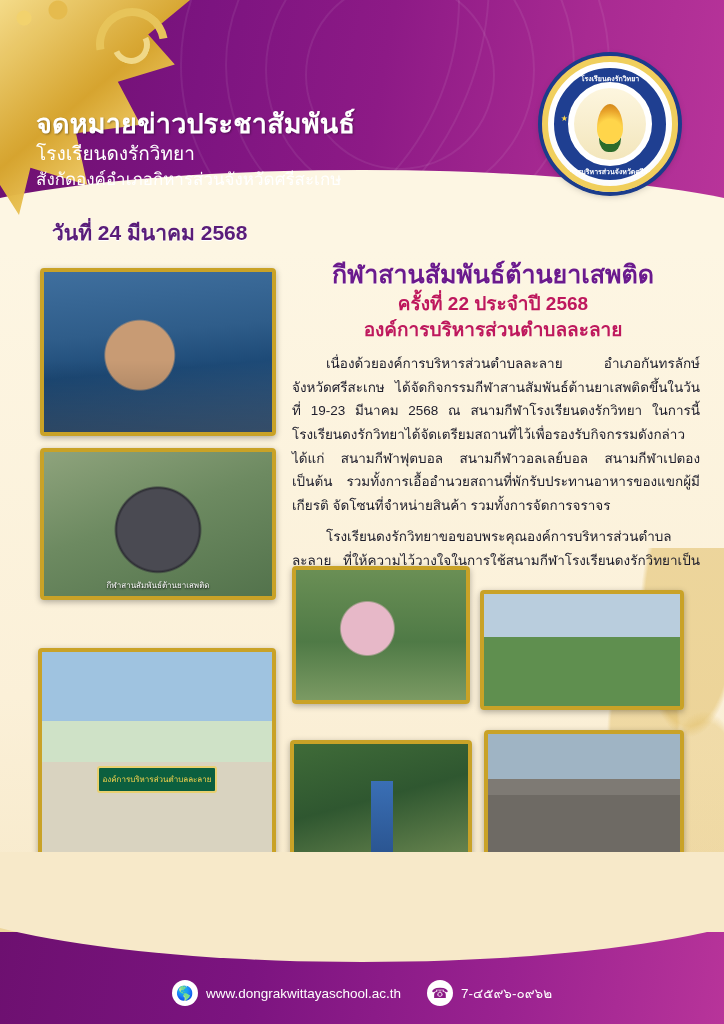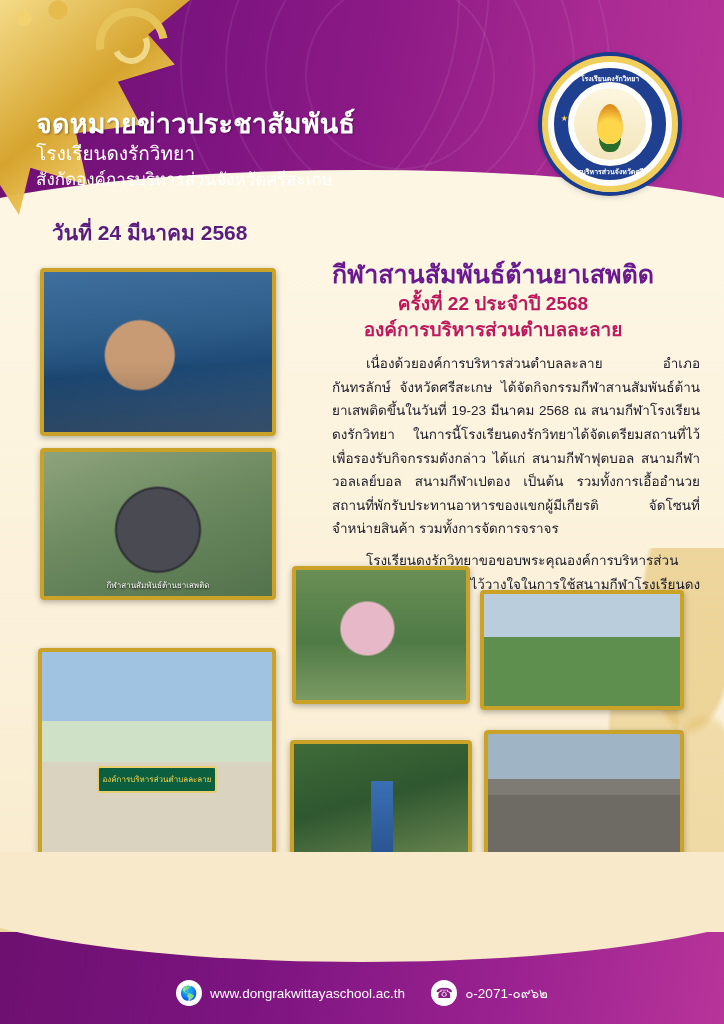--- a/index.html
+++ b/index.html
@@ -144,21 +144,21 @@
     color: #6b1a8d; font-size: 25px; font-weight: bold; line-height: 1.3;
     text-shadow: 0 1px 0 rgba(255,255,255,.7);
   }
   .headline h2 {
     color: #be185d; font-size: 19px; font-weight: bold; line-height: 1.4;
   }
   .article {
     position: absolute; left: 292px; top: 352px; width: 408px;
     color: #1d1d2b; font-size: 13.5px; line-height: 1.75; text-align: justify;
   }
-  .article p { margin-bottom: 8px; text-indent: 34px; margin-left: 40px; }
+  .article p { margin-bottom: 8px; text-indent: 34px; }
 
   
   .photo {
     position: absolute;
     border: 4px solid #c9a227;
     border-radius: 4px;
     overflow: hidden;
     box-shadow: 0 2px 6px rgba(0,0,0,.3);
     background: #8d9aa8;
   }
@@ -249,21 +249,21 @@
     <div class="header-curve"></div>
   </div>
 
   <div class="gold-corner"></div>
   <div class="gold-swirl"></div>
   <div class="gold-swirl2"></div>
 
   <div class="title-block">
     <div class="title-main">จดหมายข่าวประชาสัมพันธ์</div>
     <div class="title-sub1">โรงเรียนดงรักวิทยา</div>
-    <div class="title-sub2">สังกัดองค์การบริหารส่วนจังหวัดศรีสะเกษ</div>
+    <div class="title-sub2">สังกัดองค์อำเภอกิหารส่วนจังหวัดศรีสะเกษ</div>
   </div>
 
   <div class="logo">
     <div class="logo-ring"></div>
     <div class="logo-text-top">โรงเรียนดงรักวิทยา</div>
     <div class="logo-stars">★★</div>
     <div class="logo-inner">
       <div class="logo-flame"></div>
     </div>
     <div class="logo-text-bot">องค์การบริหารส่วนจังหวัดศรีสะเกษ</div>
@@ -305,18 +305,18 @@
 
   <div class="footer">
     <div class="footer-curve"></div>
     <div class="footer-inner">
       <div class="fitem">
         <span class="circ-icon">🌎</span>
         <span>www.dongrakwittayaschool.ac.th</span>
       </div>
       <div class="fitem">
         <span class="circ-icon">☎</span>
-        <span>๐-2071-๐๙๖๒</span>
+        <span>7-๔๕๙๖-๐๙๖๒</span>
       </div>
     </div>
   </div>
 
 </div>
 
 </body></html>

